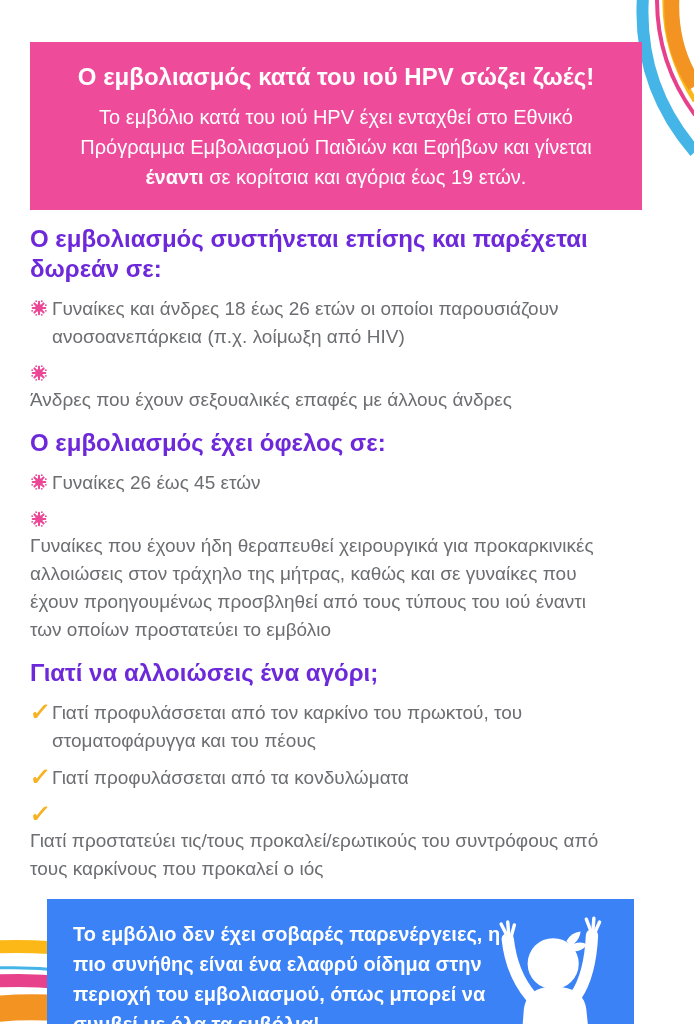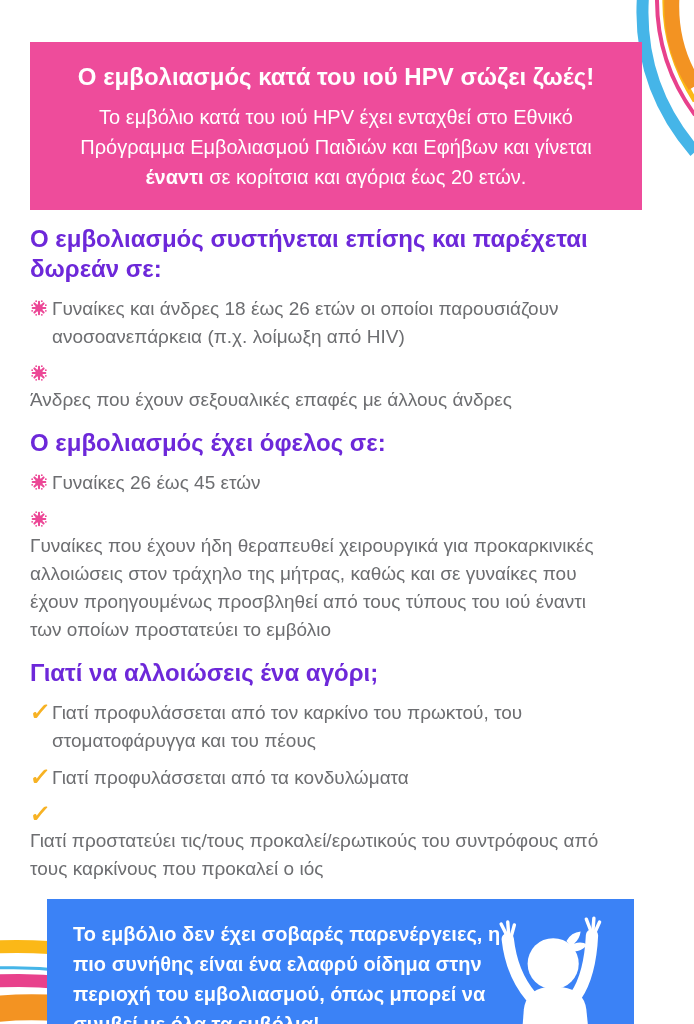--- a/index.html
+++ b/index.html
@@ -99,21 +99,21 @@
   </svg>
 
   <svg class="splat" viewBox="0 0 40 40">
     <use href="#virus"></use>
   </svg>
 
   <div class="content">
 
     <div class="hero">
       <div class="hero-title">Ο εμβολιασμός κατά του ιού HPV σώζει ζωές!</div>
-      <p class="hero-body"><span>Το εμβόλιο κατά του ιού HPV έχει ενταχθεί στο Εθνικό Πρόγραμμα Εμβολιασμού Παιδιών και Εφήβων και γίνεται </span><strong>έναντι</strong><span> σε κορίτσια και αγόρια έως 20 ετών.</span></p>
+      <p class="hero-body"><span>Το εμβόλιο κατά του ιού HPV έχει ενταχθεί στο Εθνικό Πρόγραμμα Εμβολιασμού Παιδιών και Εφήβων και γίνεται </span><strong>έναντι</strong><span> σε κορίτσια και αγόρια έως 19 ετών.</span></p>
     </div>
 
     <h2 class="sec">Ο εμβολιασμός συστήνεται επίσης και παρέχεται δωρεάν σε:</h2>
     <ul class="bullets">
       <li class="bullet">
         <span class="b-ico">
             <svg class="virus-svg" viewBox="0 0 40 40">
               <use href="#virus"></use>
             </svg>
           </span>

